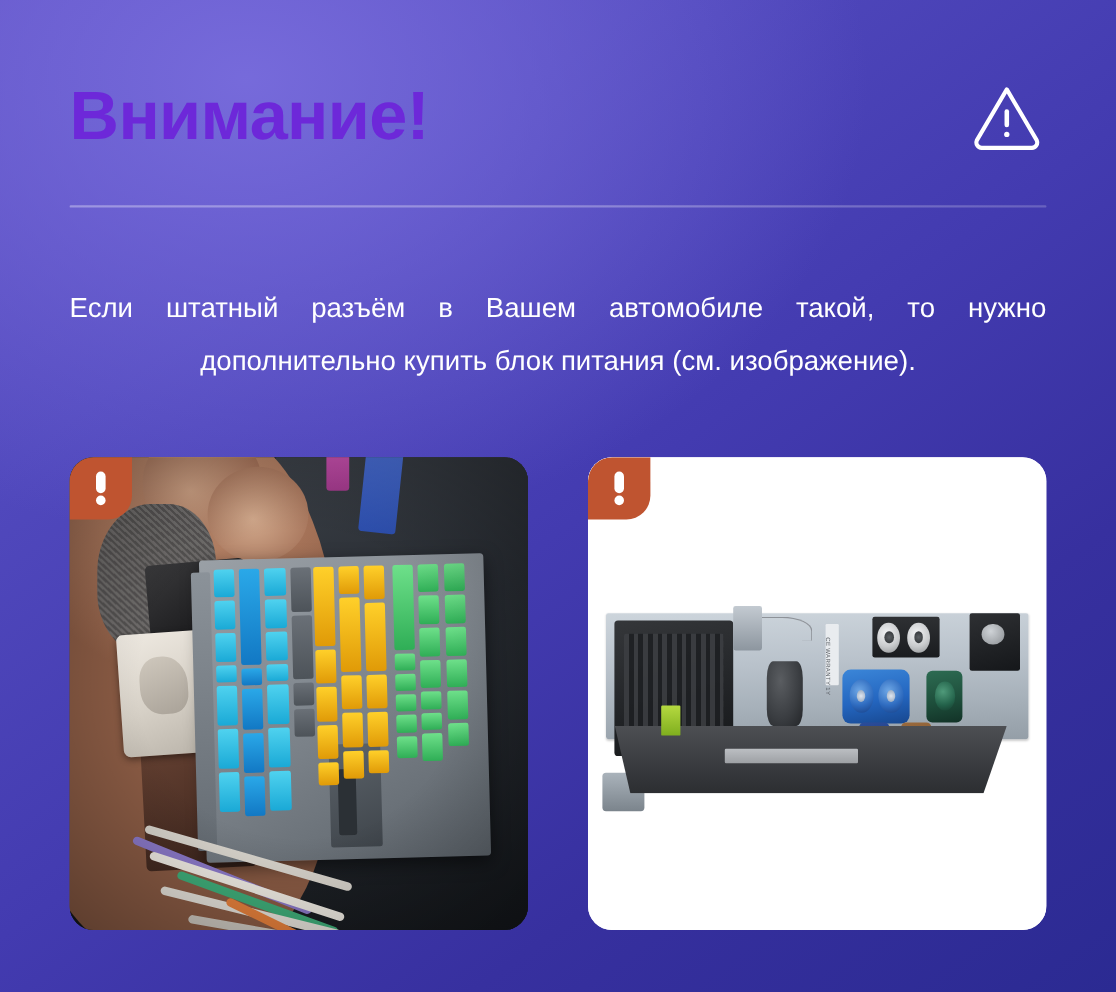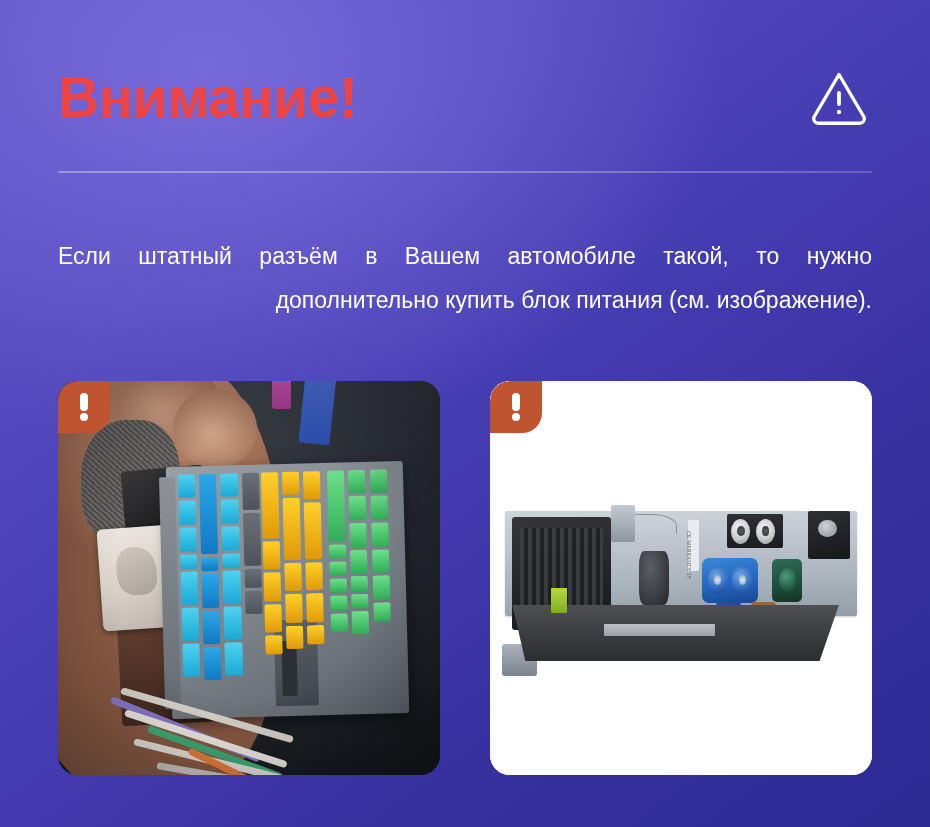--- a/index.html
+++ b/index.html
@@ -29,21 +29,21 @@
     left: 58px;
     top: 52px;
     right: 58px;
     height: 90px;
     display: flex;
     align-items: center;
     justify-content: space-between;
   }
 
   .title {
-    color: #ef4444;
+    color: #6d28d9;
     font-size: 57px;
     font-weight: 700;
     letter-spacing: -0.5px;
     line-height: 1;
     white-space: nowrap;
   }
 
   .warn-icon { width: 58px; height: 56px; display:block; flex: 0 0 auto; margin-right: 4px; }
 
   .divider {
@@ -62,21 +62,21 @@
     left: 58px;
     top: 234px;
     width: 814px;
     color: #ffffff;
     font-size: 23px;
     font-weight: 400;
     line-height: 44px;
     text-align: justify;
   }
   .body-text .line1 { display: block; text-align: justify; text-align-last: justify; }
-  .body-text .line2 { display: block; text-align: right; }
+  .body-text .line2 { display: block; text-align: center; }
 
   
   .cards {
     position: absolute;
     left: 58px;
     top: 381px;
     width: 814px;
     height: 394px;
     display: flex;
     gap: 50px;

